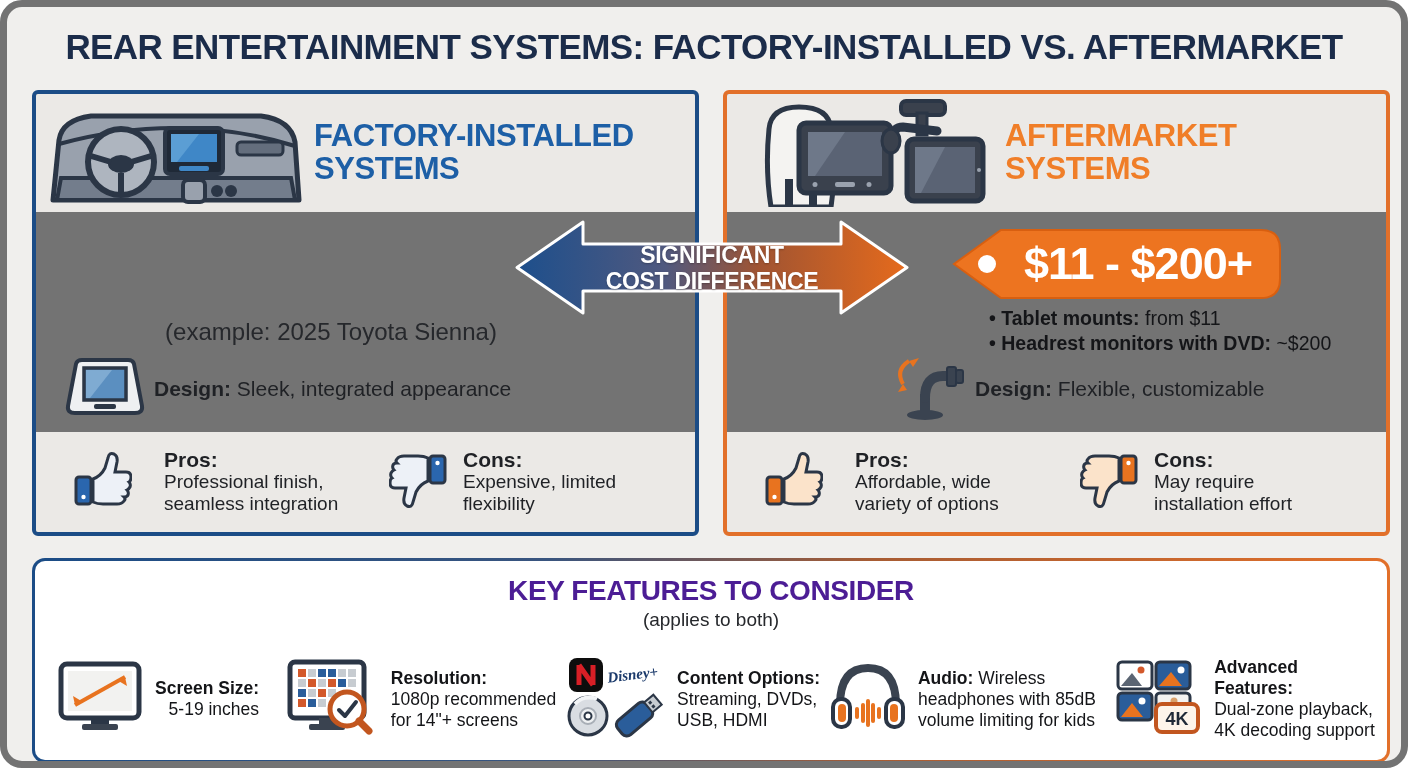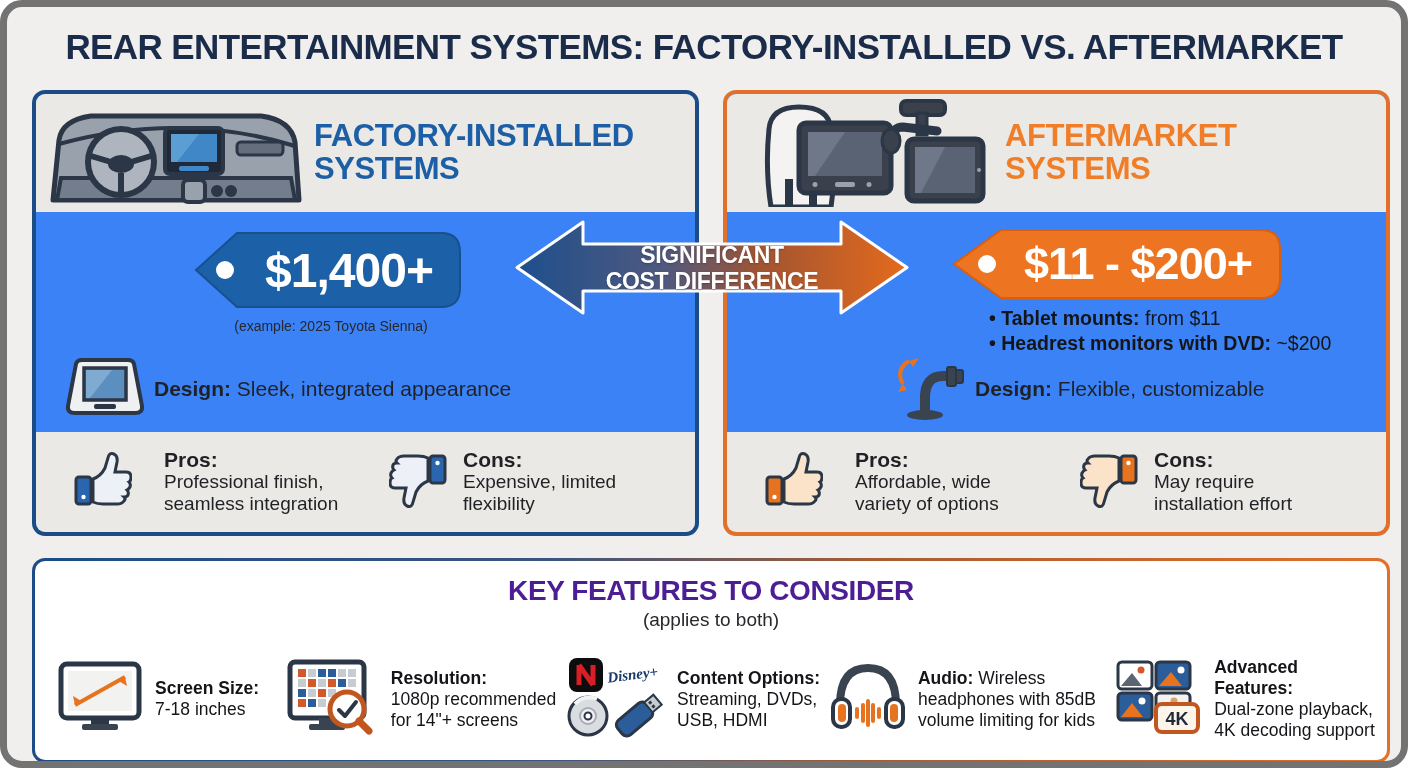--- a/index.html
+++ b/index.html
@@ -10,22 +10,22 @@
     overflow:hidden;
     font-family:"Liberation Sans","DejaVu Sans",sans-serif;
     color:#1f2125;
   }
   .main-title{
     position:absolute;top:20px;left:0;right:0;text-align:center;
     font-size:35px;font-weight:bold;letter-spacing:-0.6px;color:#1b2c4a;
   }
   
   .panel{
-    position:absolute;top:83px;width:667px;height:446px;background:#3b82f6;
-    border-radius:13px;overflow:hidden;
+    position:absolute;top:83px;width:667px;height:446px;background:#737373;
+    border-radius:6px;overflow:hidden;
   }
   .panel-factory{left:25px;border:4px solid #1b4c86;}
   .panel-aftermarket{left:716px;border:4px solid #e2702a;}
   .panel-header{
     position:absolute;top:0;left:0;right:0;height:118px;background:#ebe9e6;
     display:flex;align-items:center;
   }
   .panel-art{width:278px;display:flex;justify-content:center;align-items:center;}
   .panel-title{font-size:31px;font-weight:800;line-height:1.06;letter-spacing:-0.4px;}
   .panel-factory .panel-title{color:#1d5fa6;}
@@ -36,21 +36,21 @@
   .price-text{
     position:absolute;inset:0;display:flex;align-items:center;justify-content:center;
     padding-left:44px;color:#fff;font-weight:800;letter-spacing:-1px;
   }
   .tag-factory{top:136px;left:155px;width:272px;height:80px;}
   .tag-factory .price-text{font-size:48px;}
   .tag-aftermarket{top:133px;left:222px;width:334px;height:74px;}
   .tag-aftermarket .price-text{font-size:45px;}
   .example-text{
     position:absolute;top:224px;left:95px;width:400px;text-align:center;
-    font-size:14px;color:#26282c;
+    font-size:24px;color:#26282c;
   }
   .bullet-list{position:absolute;top:212px;left:262px;font-size:19.5px;line-height:25px;color:#141518;}
   .bullet-line::before{content:"• ";font-weight:bold;}
   .bullet-line b{font-weight:800;}
   .design-row{
     position:absolute;top:262px;left:28px;height:66px;
     display:flex;align-items:center;gap:8px;font-size:21px;
   }
   .panel-aftermarket .design-row{left:160px;}
   .design-row b{font-weight:800;}
@@ -79,21 +79,21 @@
   .bottom-panel{position:relative;width:100%;height:100%;background:#fff;border-radius:10px;}
   .kf-title{position:absolute;top:14px;left:0;right:0;text-align:center;font-size:28px;font-weight:800;color:#4c1d95;letter-spacing:-0.4px;}
   .kf-subtitle{position:absolute;top:48px;left:0;right:0;text-align:center;font-size:19px;color:#26282c;}
   .features{
     position:absolute;top:82px;left:22px;right:8px;height:112px;
     display:flex;align-items:center;
   }
   .feature{display:flex;align-items:center;gap:12px;}
   .feature-text{font-size:17.5px;line-height:21px;color:#141518;}
   .feature-text b{font-weight:800;}
-  .f1{width:234px;} .f2{width:290px;} .f3{width:270px;} .f4{width:292px;} .f5{width:272px;}
+  .f1{width:234px;text-align:right;} .f2{width:290px;} .f3{width:270px;} .f4{width:292px;} .f5{width:272px;}
 </style>
 </head>
 <body>
 
 <div class="stage">
 
   <div class="main-title">REAR ENTERTAINMENT SYSTEMS: FACTORY-INSTALLED VS. AFTERMARKET</div>
 
   <div class="panel panel-factory">
     <div class="panel-header">
@@ -114,27 +114,20 @@
           <circle cx="170" cy="91" r="6" fill="#2b3646"></circle>
           <circle cx="184" cy="91" r="6" fill="#2b3646"></circle>
         </svg>
       </div>
       <div class="panel-title">
         <div>FACTORY-INSTALLED</div>
         <div>SYSTEMS</div>
       </div>
     </div>
 
-    <div class="price-tag tag-factory">
-      <svg viewBox="0 0 272 80" width="272" height="80">
-        <path d="M46,3 H250 Q269,3 269,22 V58 Q269,77 250,77 H46 L5,40 Z" fill="#1c61a8" stroke="#16508f" stroke-width="2"></path>
-        <circle cx="34" cy="40" r="9" fill="#fff"></circle>
-      </svg>
-      <span class="price-text">$1,400+</span>
-    </div>
     <div class="example-text">(example: 2025 Toyota Sienna)</div>
 
     <div class="design-row">
       <span>
         <svg width="82" height="60" viewBox="0 0 82 60">
           <path d="M12,7 Q13,3 18,3 H64 Q69,3 70,7 L78,49 Q79,56 71,56 H11 Q3,56 4,49 Z" fill="#eef0f2" stroke="#2b3646" stroke-width="4" stroke-linejoin="round"></path>
           <rect x="20" y="11" width="42" height="32" fill="#5b8fc0" stroke="#2b3646" stroke-width="3.5"></rect>
           <path d="M22,13 L48,13 L26,41 L22,41 Z" fill="#7fabd2"></path>
           <rect x="30" y="47" width="22" height="5" rx="2" fill="#2b3646"></rect>
         </svg>
@@ -299,21 +292,21 @@
               <rect x="11" y="11" width="64" height="40" fill="#f2f2f0"></rect>
               <line x1="18" y1="45" x2="68" y2="17" stroke="#e8731f" stroke-width="4"></line>
               <path d="M18,45 L16,36 L26,42 Z" fill="#e8731f"></path>
               <path d="M68,17 L70,26 L60,20 Z" fill="#e8731f"></path>
               <rect x="34" y="58" width="18" height="6" fill="#2b3646"></rect>
               <rect x="25" y="64" width="36" height="6" rx="2" fill="#3a4350"></rect>
             </svg>
           </span>
           <div class="feature-text">
             <div><b>Screen Size:</b></div>
-            <div>7-18 inches</div>
+            <div>5-19 inches</div>
           </div>
         </div>
 
         <div class="feature f2">
           <span>
             <svg width="94" height="76" viewBox="0 0 94 76">
               <rect x="5" y="3" width="74" height="56" rx="5" fill="#fff" stroke="#2b3646" stroke-width="5"></rect>
               <g>
                 <rect x="13" y="10" width="8" height="8" fill="#d3592b"></rect>
                   <rect x="23" y="10" width="8" height="8" fill="#c7ccd1"></rect>

